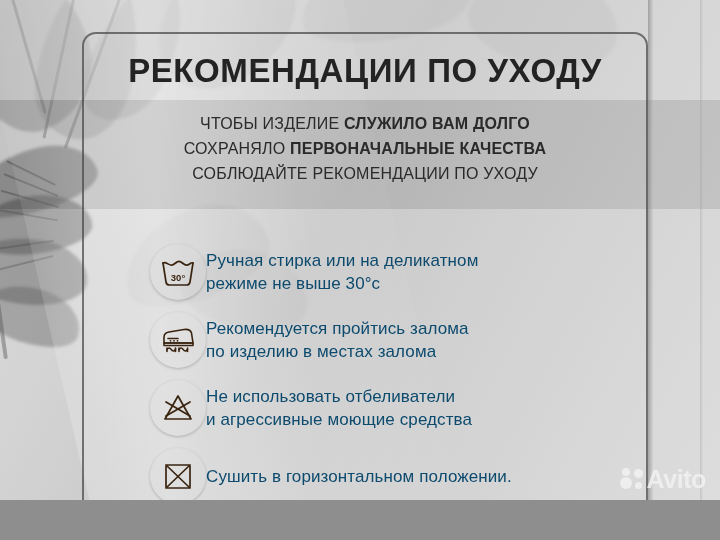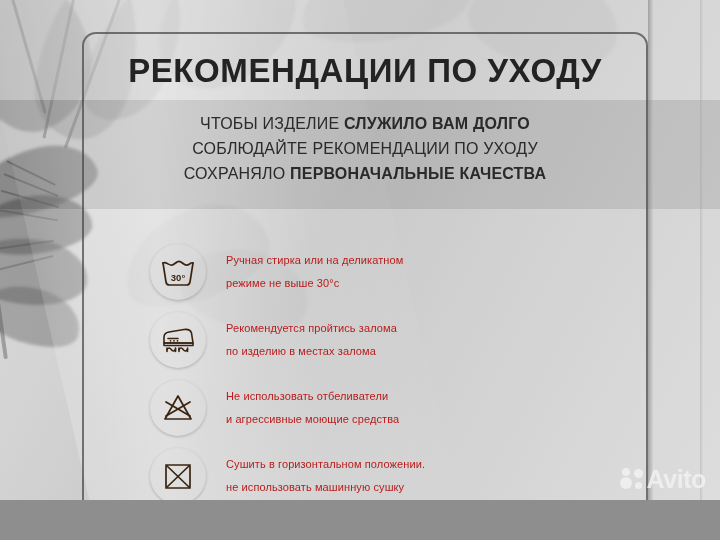--- a/index.html
+++ b/index.html
@@ -139,23 +139,22 @@
     border-radius: 50%;
     background:
       radial-gradient(circle at 33% 28%, #f6b268 0%, #ef9a४b 1%, #ec9144 38%, #e2822f 72%, #d4761f 100%);
     box-shadow: 0 1px 3px rgba(0,0,0,.22);
     display: flex;
     align-items: center;
     justify-content: center;
   }
   .badge svg { display: block; }
   .rtext {
-    margin-left: 20px;
-    color: #b91c1c;
-    font-size: 11px;
+    color: #0c4a6e;
+    font-size: 17px;
     line-height: 23px;
     letter-spacing: .1px;
   }
   .rtext span { display: block; white-space: nowrap; }
 
   
   .avito {
     position: absolute;
     right: 14px;
     bottom: 8px;
@@ -228,24 +227,24 @@
 
   <div class="content">
 
     <div class="title">РЕКОМЕНДАЦИИ ПО УХОДУ</div>
 
     <div class="subtitle">
       <span class="ln">
         <span>ЧТОБЫ ИЗДЕЛИЕ </span><b>СЛУЖИЛО ВАМ ДОЛГО</b>
       </span>
       <span class="ln">
-        <span>СОБЛЮДАЙТЕ РЕКОМЕНДАЦИИ ПО УХОДУ</span>
+        <span>СОХРАНЯЛО </span><b>ПЕРВОНАЧАЛЬНЫЕ КАЧЕСТВА</b>
       </span>
       <span class="ln">
-        <span>СОХРАНЯЛО </span><b>ПЕРВОНАЧАЛЬНЫЕ КАЧЕСТВА</b>
+        <span>СОБЛЮДАЙТЕ РЕКОМЕНДАЦИИ ПО УХОДУ</span>
       </span>
     </div>
 
     <div class="rules">
 
       <div class="rule">
         <div class="badge">
           <svg width="36" height="32" viewBox="0 0 36 32" fill="none" stroke="#3a2410" stroke-width="1.7" stroke-linecap="round" stroke-linejoin="round">
             <path d="M3 7 C6 5.3 8.5 9.2 11.5 9.2 C14.5 9.2 16 5.3 19 5.3 C22 5.3 23.5 9.2 26.5 9.2 C29.5 9.2 31 5.6 33 7"></path>
             <path d="M3 7 L6 26 Q6.5 29 9.5 29 L26.5 29 Q29.5 29 30 26 L33 7"></path>
@@ -295,21 +294,20 @@
       <div class="rule">
         <div class="badge">
           <svg width="34" height="32" viewBox="0 0 34 32" fill="none" stroke="#3a2410" stroke-width="1.7" stroke-linecap="round" stroke-linejoin="round">
             <rect x="5" y="5" width="24" height="23" rx="1.5"></rect>
             <path d="M5 5 L29 28"></path>
             <path d="M29 5 L5 28"></path>
           </svg>
         </div>
         <div class="rtext">
           <span>Сушить в горизонтальном положении.</span>
-          <span>не использовать машинную сушку</span>
         </div>
       </div>
 
     </div>
   </div>
 
   <div class="avito">
     <div class="avito-mark">
       <i class="a-d1"></i>
         <i class="a-d2"></i>

